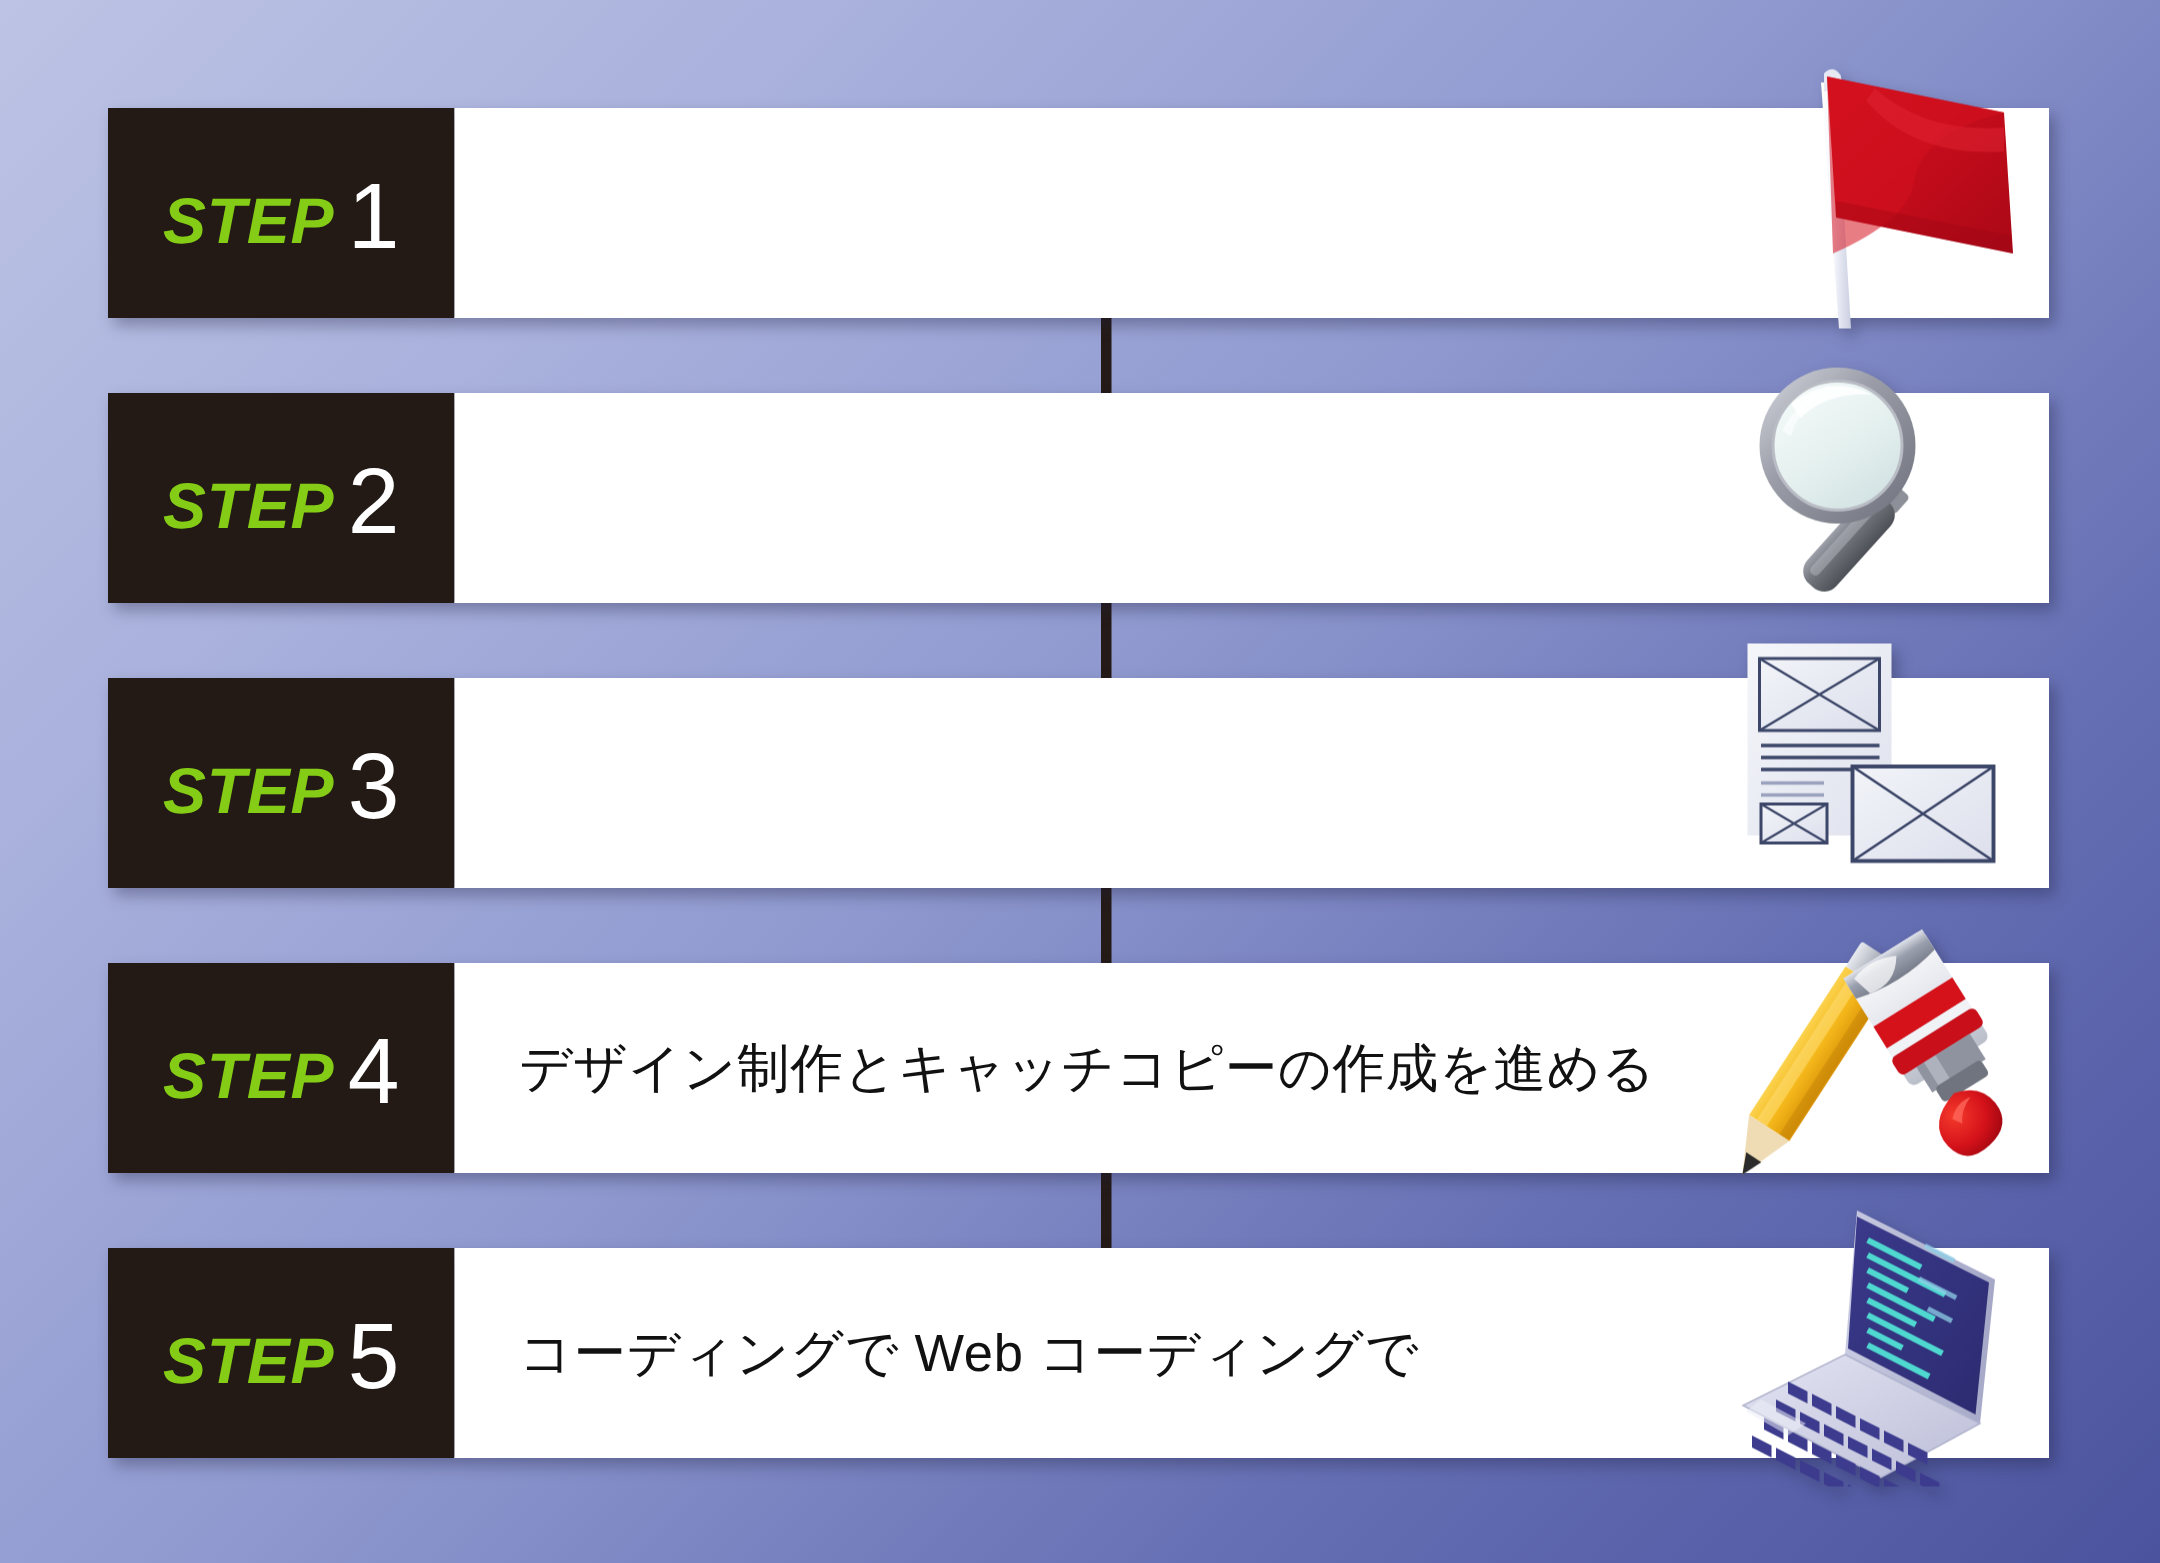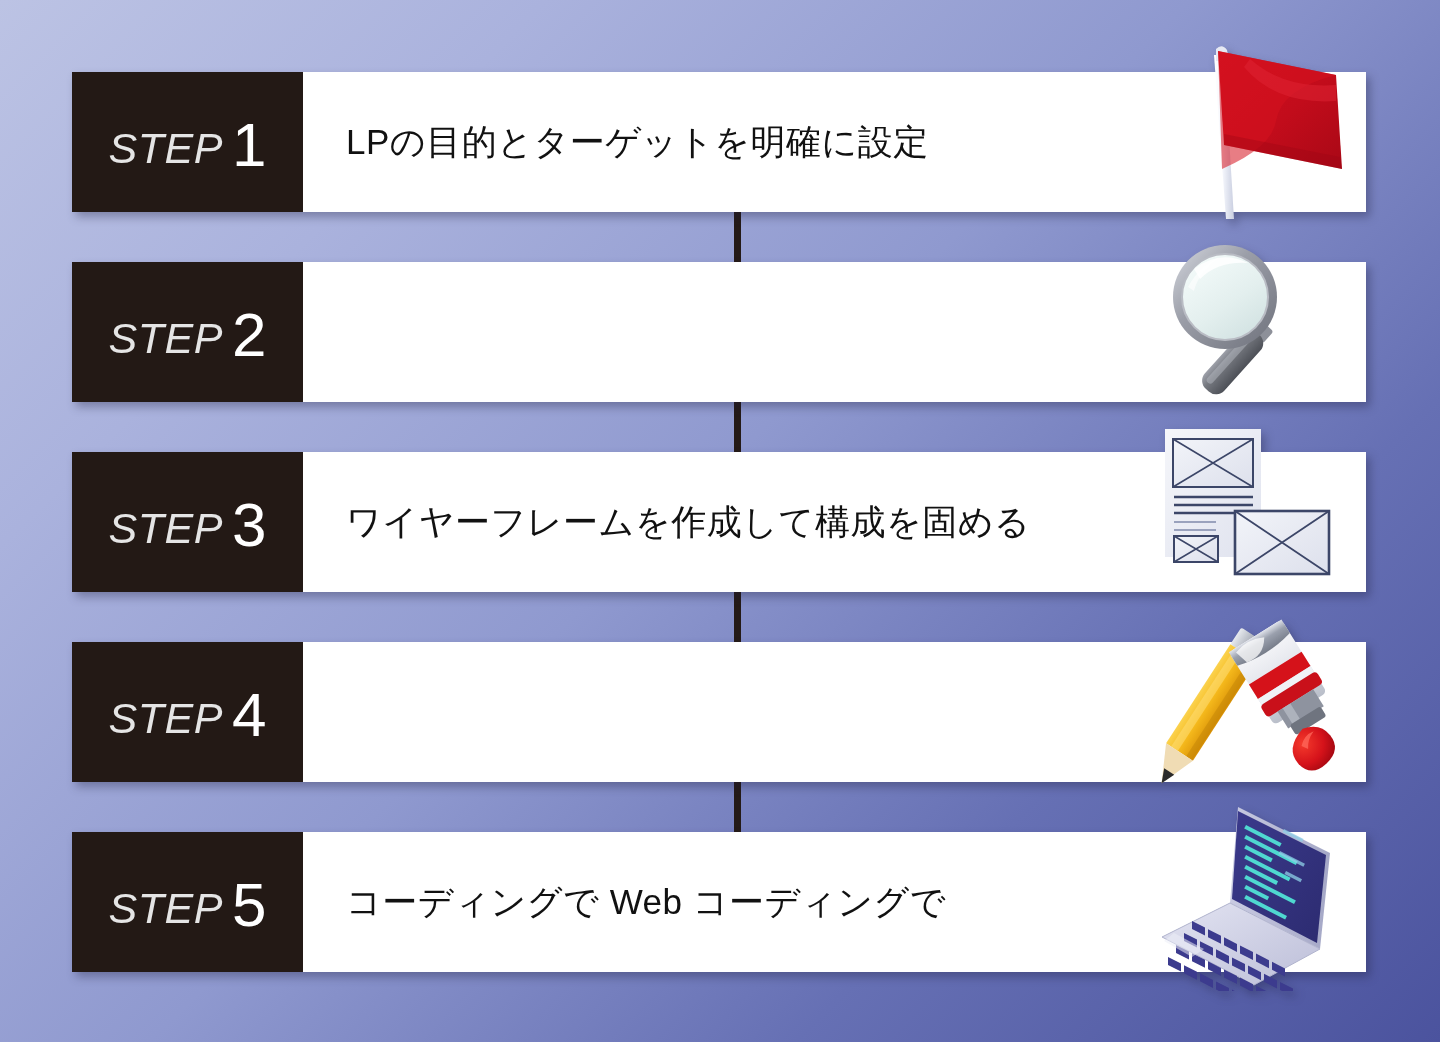--- a/index.html
+++ b/index.html
@@ -23,22 +23,22 @@
     display:flex;align-items:stretch;
     filter:drop-shadow(4px 5px 5px rgba(30,30,60,.35));
   }
   .badge{
     width:231px;flex:0 0 231px;background:#231915;
     display:flex;align-items:center;justify-content:center;
     color:#ffffff;user-select:none;
   }
   .badge-inner{display:flex;align-items:baseline;gap:9px;}
   .badge-word{
-    font-size:43px;font-style:italic;font-weight:400;letter-spacing:.5px;
-    color:#e5e5e5;line-height:1;
+    font-size:43px;font-style:italic;font-weight:700;letter-spacing:.5px;
+    color:#84cc16;line-height:1;
   }
   .badge-num{
     font-size:62px;font-weight:400;line-height:1;color:#ffffff;
     font-style:normal;position:relative;top:3px;
   }
   .panel{
     flex:1 1 auto;background:#ffffff;position:relative;
     display:flex;align-items:center;
   }
   .panel-text{
@@ -63,21 +63,20 @@
   <div class="spine" style="top:775px;height:62px;"></div>
 
   <div class="row" style="top:72px;">
     <div class="badge">
       <div class="badge-inner">
         <span class="badge-word">STEP</span>
         <span class="badge-num">1</span>
       </div>
     </div>
     <div class="panel">
-      <div class="panel-text">LPの目的とターゲットを明確に設定</div>
       <div class="icon-slot">
         <svg width="190" height="200" viewBox="0 0 190 200">
           <defs>
             <linearGradient id="poleG" x1="0" y1="0" x2="1" y2="0">
               <stop offset="0%" stop-color="#ffffff"></stop>
               <stop offset="45%" stop-color="#f3f5fb"></stop>
               <stop offset="100%" stop-color="#c9cee0"></stop>
             </linearGradient>
             <linearGradient id="flagG" x1="0" y1="0" x2="1" y2="1">
               <stop offset="0%" stop-color="#d3101f"></stop>
@@ -139,21 +138,20 @@
   </div>
 
   <div class="row" style="top:452px;">
     <div class="badge">
       <div class="badge-inner">
         <span class="badge-word">STEP</span>
         <span class="badge-num">3</span>
       </div>
     </div>
     <div class="panel">
-      <div class="panel-text">ワイヤーフレームを作成して構成を固める</div>
       <div class="icon-slot">
         <svg width="215" height="195" viewBox="0 0 215 195" style="top:2px;right:8px;">
           <defs>
             <linearGradient id="sheetG" x1="0" y1="0" x2="1" y2="1">
               <stop offset="0%" stop-color="#f5f6fa"></stop>
               <stop offset="100%" stop-color="#dfe2ee"></stop>
             </linearGradient>
             <linearGradient id="boxG" x1="0" y1="0" x2="1" y2="1">
               <stop offset="0%" stop-color="#f2f4f9"></stop>
               <stop offset="100%" stop-color="#dde0ec"></stop>
@@ -187,20 +185,21 @@
   </div>
 
   <div class="row" style="top:642px;">
     <div class="badge">
       <div class="badge-inner">
         <span class="badge-word">STEP</span>
         <span class="badge-num">4</span>
       </div>
     </div>
     <div class="panel">
+      <div class="panel-text">デザイン制作とキャッチコピーの作成を進める</div>
       <div class="icon-slot">
         <svg width="220" height="200" viewBox="0 0 220 200" style="top:-2px;right:6px;">
           <defs>
             <linearGradient id="pencilG" x1="0" y1="0" x2="1" y2="0">
               <stop offset="0%" stop-color="#fbd24e"></stop>
               <stop offset="45%" stop-color="#f5b91c"></stop>
               <stop offset="100%" stop-color="#d99106"></stop>
             </linearGradient>
             <linearGradient id="ferruleG" x1="0" y1="0" x2="1" y2="0">
               <stop offset="0%" stop-color="#e7eaef"></stop>

